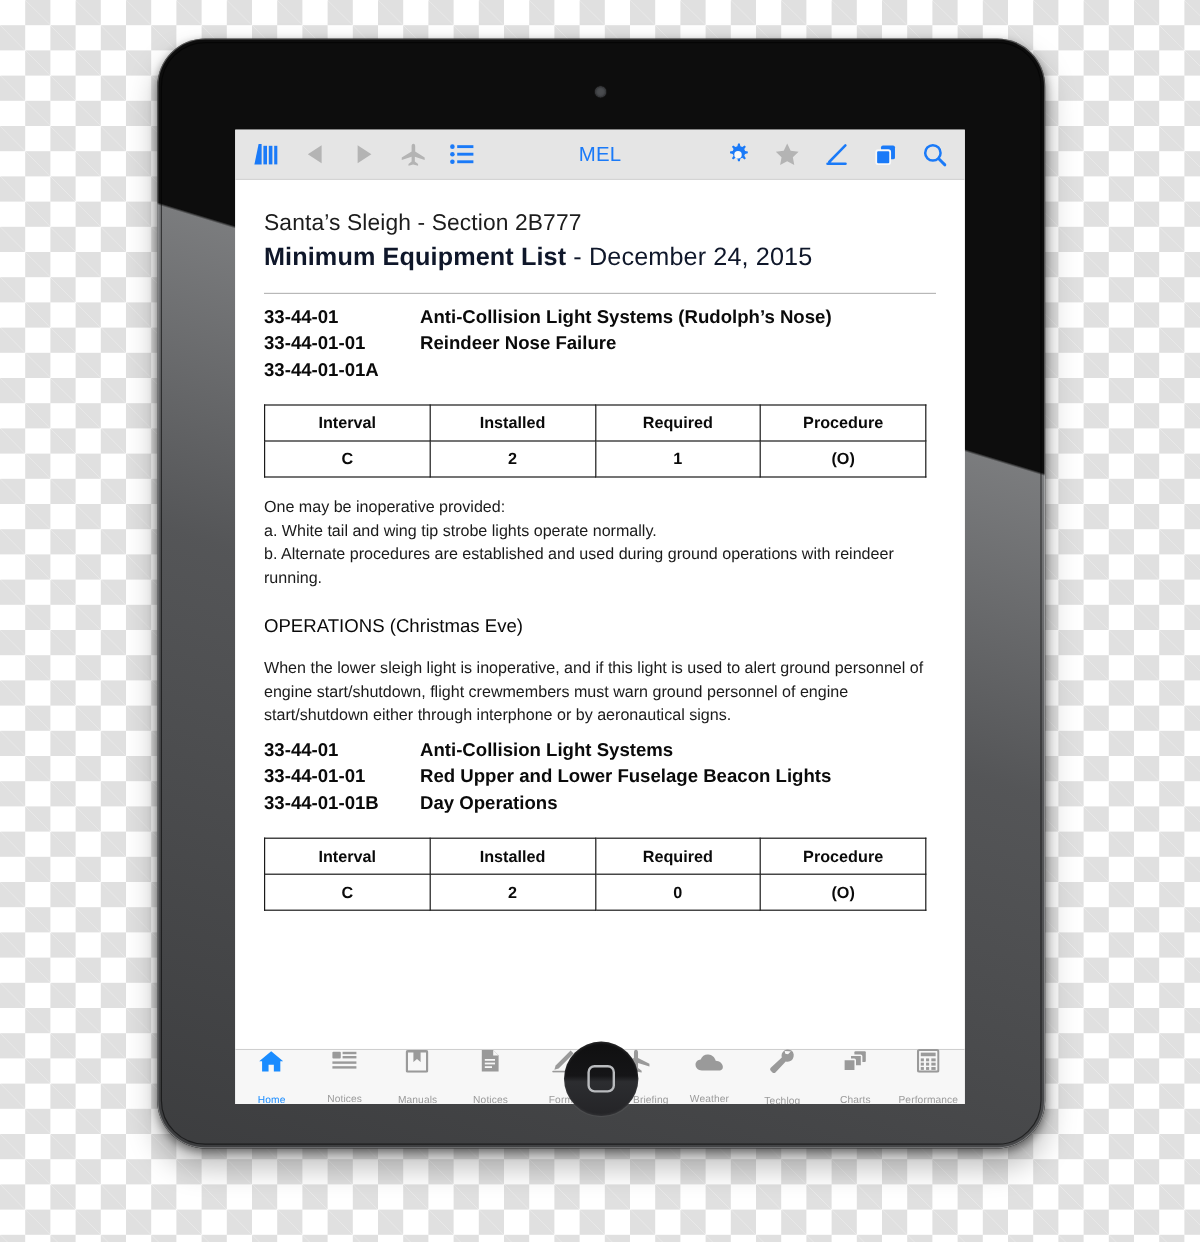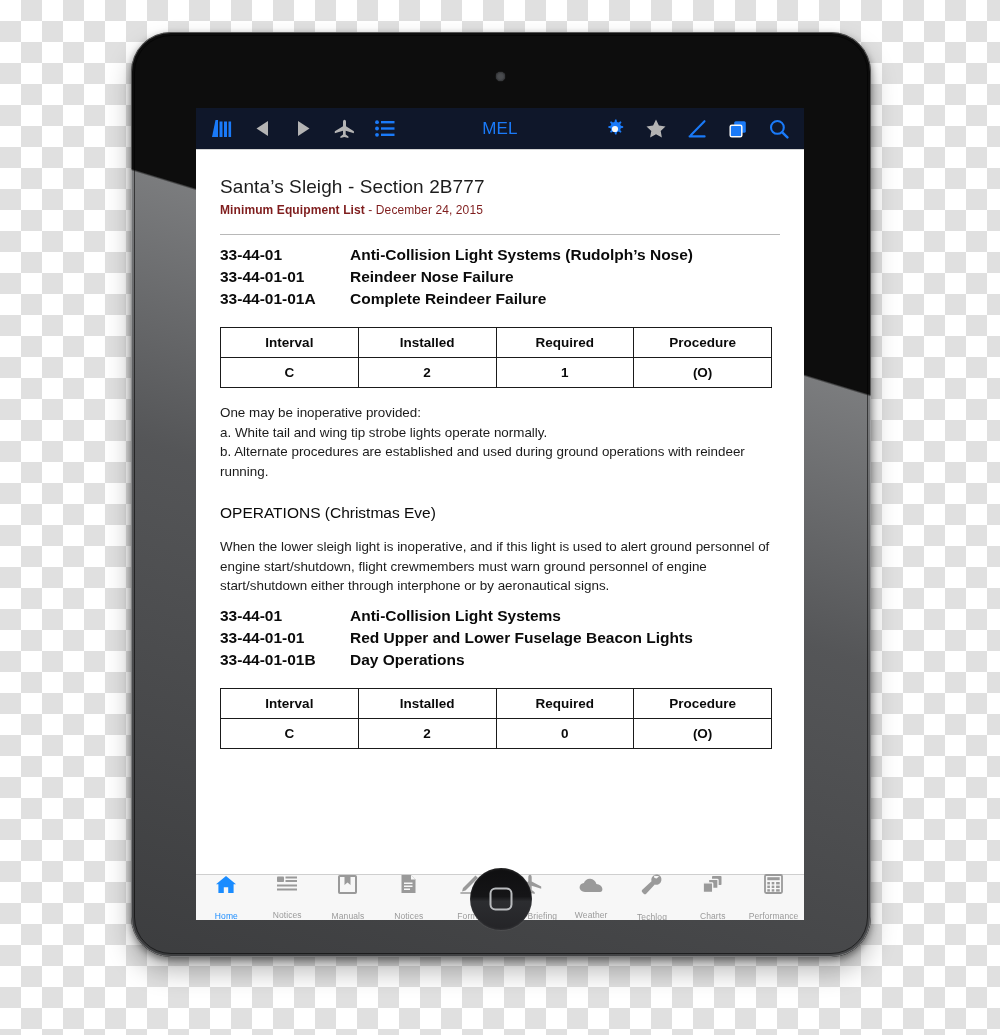--- a/index.html
+++ b/index.html
@@ -111,21 +111,21 @@
     background: #ffffff;
     overflow: hidden;
     display: flex;
     flex-direction: column;
   }
 
   
   #toolbar {
     height: 42px;
     flex: 0 0 42px;
-    background: #0f172a;
+    background: #e5e5e5;
     border-bottom: 1px solid #d4d4d4;
     display: flex;
     align-items: center;
     position: relative;
     padding: 0 12px;
   }
   .tb-group { display: flex; align-items: center; }
   .tb-left  { gap: 15px; }
   .tb-right { gap: 15px; margin-left: auto; }
   .tb-btn {
@@ -149,21 +149,21 @@
   #doc {
     flex: 1 1 auto;
     position: relative;
     padding: 26px 24px 0 24px;
     overflow: hidden;
     background: #fff;
     color: #131313;
   }
 
   #doc-title-1 { font-size: 19px; font-weight: 400; color: #1c1c1c; letter-spacing: 0.1px;}
-  #doc-title-2 { font-size: 12px; font-weight: 400; color: #7f1d1d; margin-top: 5px; letter-spacing: 0.1px;}
+  #doc-title-2 { font-size: 21px; font-weight: 400; color: #0f172a; margin-top: 5px; letter-spacing: 0.1px;}
   #doc-title-2 b { font-weight: 700; }
   #title-rule {
     height: 1px;
     background: #b8b8b8;
     margin: 17px 0 0 0;
   }
 
   .item-block { margin-top: 9px; }
   .item-row {
     display: flex;
@@ -351,21 +351,20 @@
         <div class="item-row">
           <span class="item-code">33-44-01</span>
           <span class="item-desc">Anti-Collision Light Systems (Rudolph’s Nose)</span>
         </div>
         <div class="item-row">
           <span class="item-code">33-44-01-01</span>
           <span class="item-desc">Reindeer Nose Failure</span>
         </div>
         <div class="item-row">
           <span class="item-code">33-44-01-01A</span>
-          <span class="item-desc">Complete Reindeer Failure</span>
         </div>
       </div>
 
       <table class="mel-table">
         <tbody>
             <tr>
           <th>Interval</th>
           <th>Installed</th>
           <th>Required</th>
           <th>Procedure</th>

